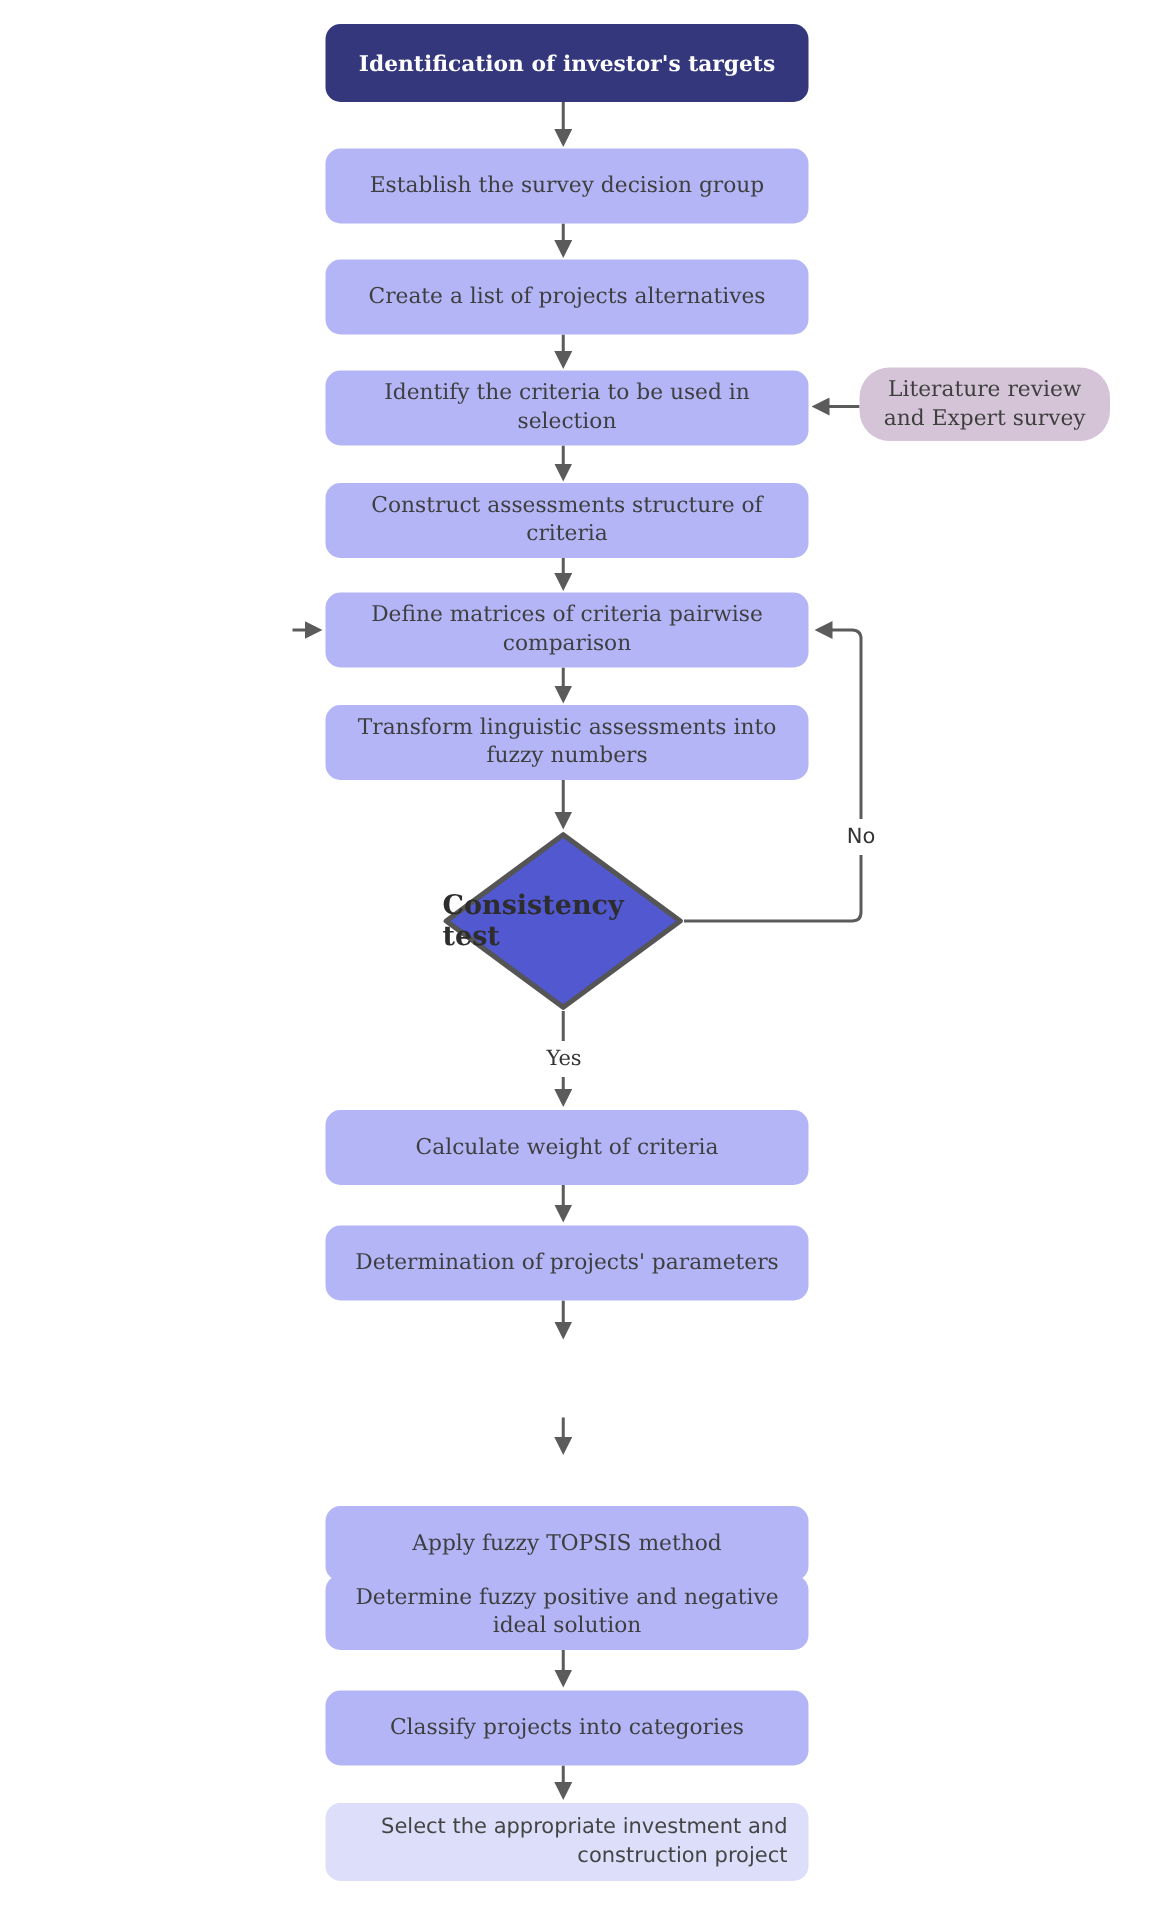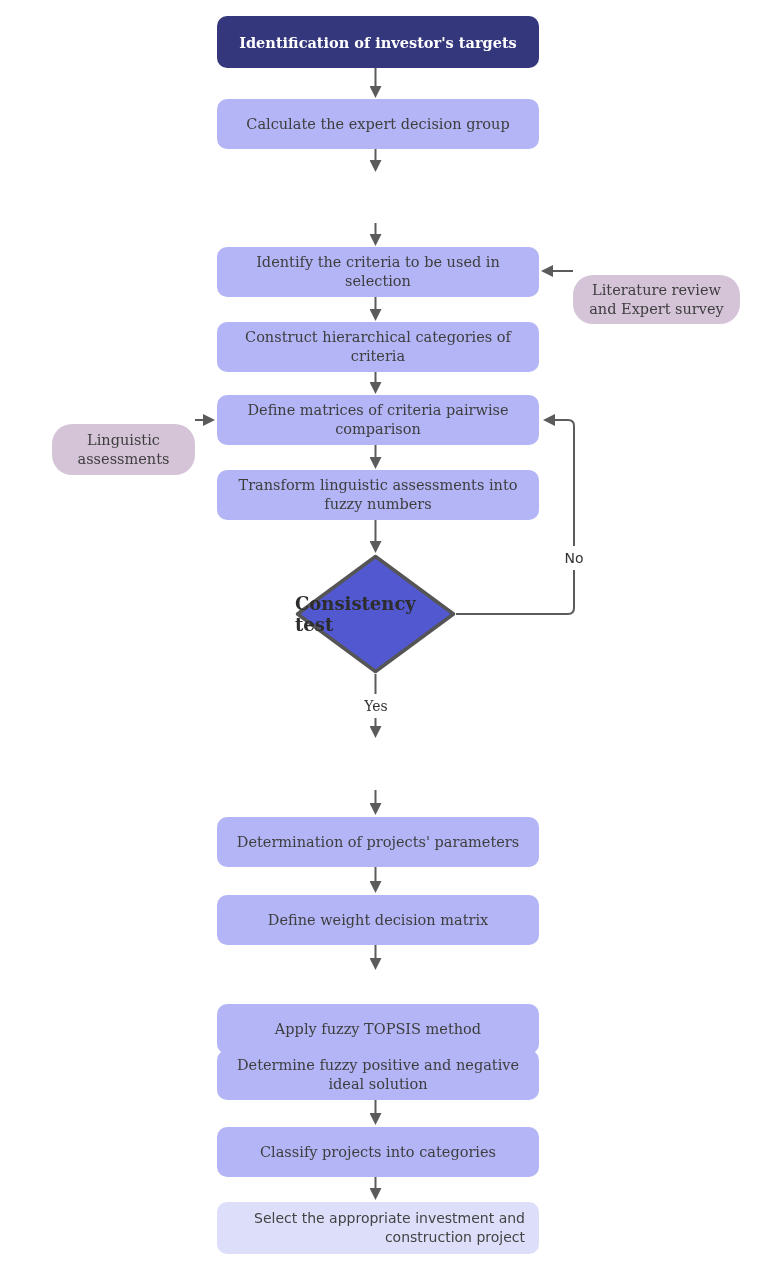--- a/index.html
+++ b/index.html
@@ -22,21 +22,21 @@
     background:var(--c-step);border-radius:10px;
     display:flex;align-items:center;justify-content:center;text-align:center;
     font-size:14.5px;line-height:19px;padding:0 14px;box-sizing:border-box;
   }
   .n-start{top:16px;height:52px;background:var(--c-start);color:var(--c-title_text);
     font-weight:bold;font-size:14.5px;padding:0 6px;}
   .n-b0{top:99px}.n-b1{top:173px}.n-b2{top:247px}.n-b3{top:322px}.n-b4{top:395px}.n-b5{top:470px}
   .n-a0{top:740px}.n-a1{top:817px}.n-a2{top:895px}.n-a3{top:1004px}.n-a4{top:1050px}.n-a5{top:1127px}
   .n-final{top:1202px;height:52px;background:var(--c-final);
     font-family:"DejaVu Sans","Liberation Sans",sans-serif;font-size:14px;color:#444;text-align:right;}
-  .n-input{background:var(--c-input);border-radius:20px;margin-top:30px;}
+  .n-input{background:var(--c-input);border-radius:20px;}
   .n-lit{left:573px;top:245px;width:167px;height:49px;padding:0 8px;}
   .n-ling{left:52px;top:394px;width:143px;height:51px;padding:0 8px;}
   .decision{position:absolute;left:295px;top:554px;width:161px;height:120px;z-index:2;}
   .decision svg{position:absolute;left:0;top:0;}
   .decision .d-label{
     position:absolute;left:0;top:0;width:100%;height:100%;
     display:flex;align-items:center;justify-content:center;
     font-weight:bold;font-size:18px;color:#2d2d2d;
   }
   .flow-label{
@@ -73,40 +73,40 @@
     <path d="M375.5 1022 V1045" marker-end="url(#ah)"></path>
     <path d="M375.5 1100 V1122" marker-end="url(#ah)"></path>
     <path d="M375.5 1177 V1197" marker-end="url(#ah)"></path>
     <path d="M573 271 H544" marker-end="url(#ah)"></path>
     <path d="M195 420 H212" marker-end="url(#ah)"></path>
     <path d="M456 614 H568 Q574 614 574 608 V426 Q574 420 568 420 H546" marker-end="url(#ah)"></path>
   </svg>
 
   <div class="node n-start">Identification of investor's targets</div>
 
-  <div class="node n-b0">Calculate the expert decision group</div>
+  <div class="node n-b0">Establish the survey decision group</div>
+  <div class="node n-b1">Create a list of projects alternatives</div>
   <div class="node n-b2">Identify the criteria to be used in selection</div>
-  <div class="node n-b3">Construct hierarchical categories of criteria</div>
+  <div class="node n-b3">Construct assessments structure of criteria</div>
   <div class="node n-b4">Define matrices of criteria pairwise comparison</div>
   <div class="node n-b5">Transform linguistic assessments into fuzzy numbers</div>
 
   <div class="node n-input n-lit">Literature review and Expert survey</div>
-  <div class="node n-input n-ling">Linguistic assessments</div>
 
   <div class="decision">
     <svg width="161" height="120" viewBox="0 0 161 120">
       <polygon points="80.5,2.5 158.5,60 80.5,117.5 2.5,60" fill="var(--c-decision)" stroke="var(--c-decision_border)" stroke-width="3.5" stroke-linejoin="round"></polygon>
     </svg>
     <span class="d-label">Consistency test</span>
   </div>
 
   <div class="flow-label lbl-yes">Yes</div>
   <div class="flow-label lbl-no">No</div>
 
+  <div class="node n-a0">Calculate weight of criteria</div>
   <div class="node n-a1">Determination of projects' parameters</div>
-  <div class="node n-a2">Define weight decision matrix</div>
   <div class="node n-a3">Apply fuzzy TOPSIS method</div>
   <div class="node n-a4">Determine fuzzy positive and negative ideal solution</div>
   <div class="node n-a5">Classify projects into categories</div>
 
   <div class="node n-final">Select the appropriate investment and construction project</div>
 
 </div>
 
 </body></html>

